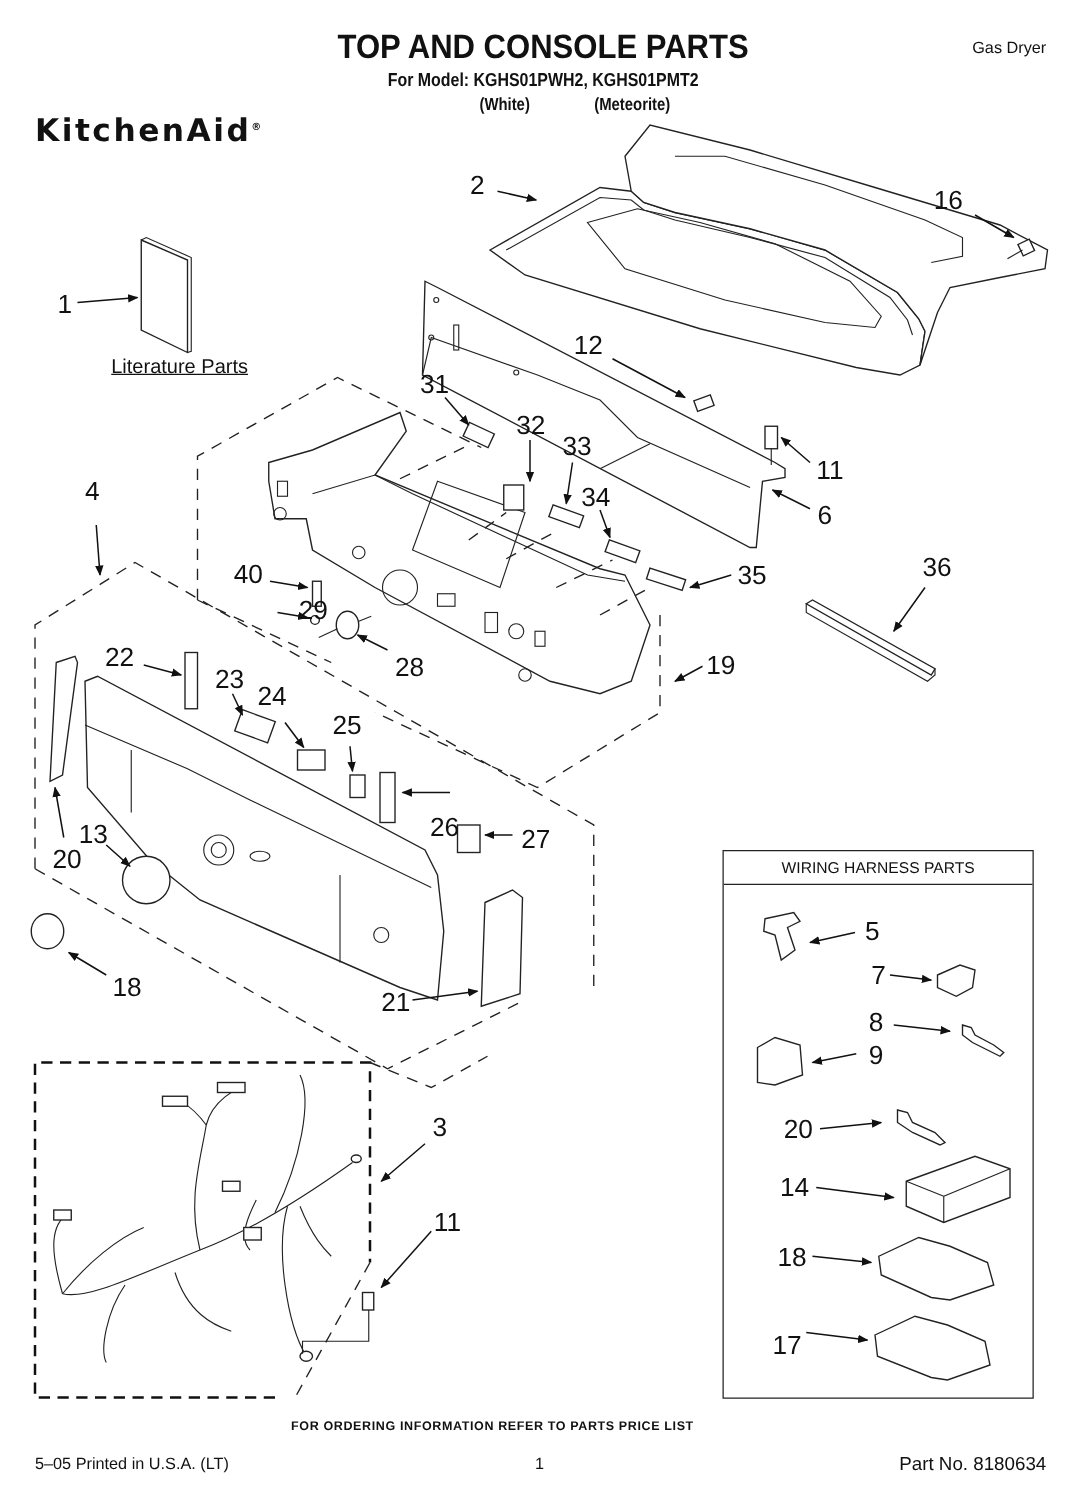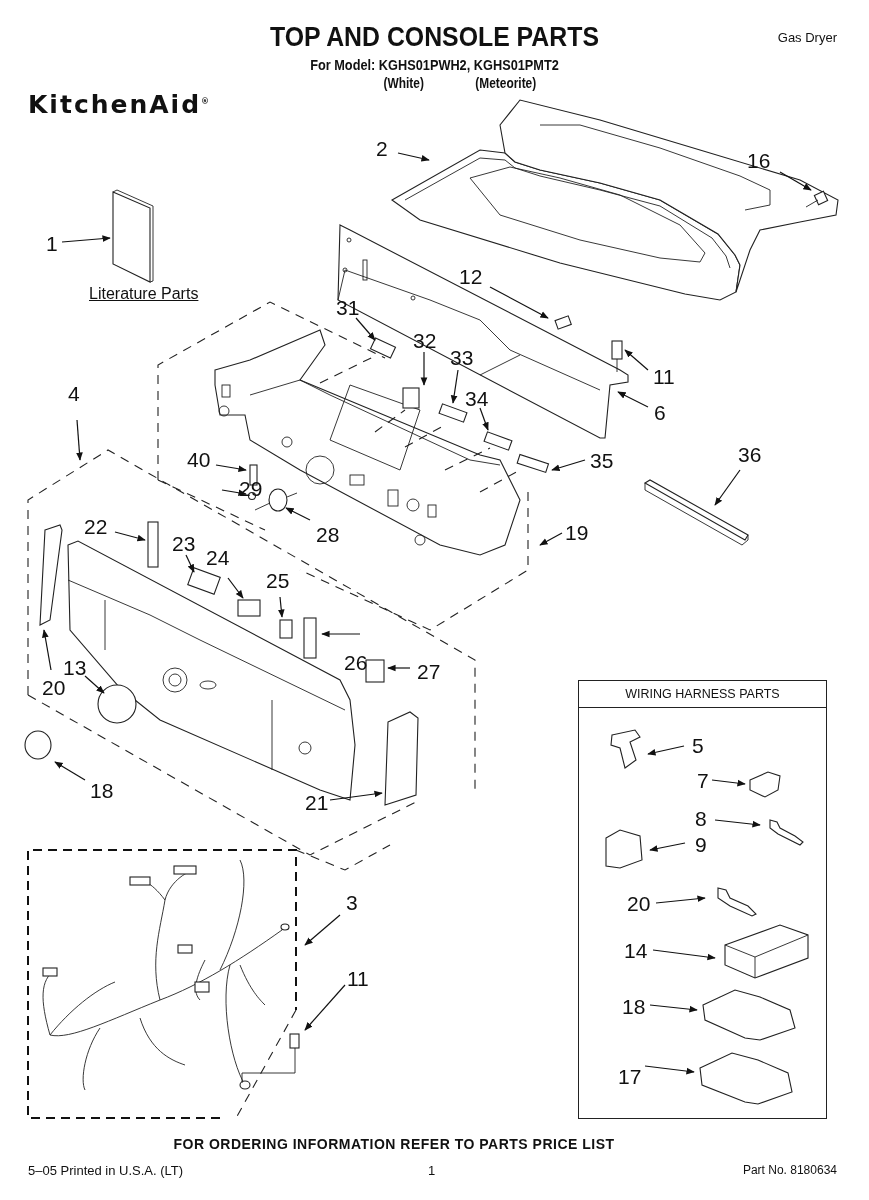--- a/index.html
+++ b/index.html
@@ -10,24 +10,24 @@
   .variant.white { left: 380px; }
   .variant.meteorite { left: 470px; }
   .doc-type { position: absolute; right: 32px; top: 30px; font-size: 13px; }
   .brand { position: absolute; left: 28px; top: 90px; font-family: "DejaVu Sans", sans-serif; font-weight: bold; font-size: 25px; letter-spacing: 2px; }
   .brand sup { font-size: 8px; letter-spacing: 0; }
   .diagram { position: absolute; left: 0; top: 0; width: 869px; height: 1200px; }
   .callout { position: absolute; font-size: 21px; line-height: 1; }
   .lit-label { position: absolute; left: 89px; top: 285px; font-size: 16px; text-decoration: underline; }
   .wh-box { position: absolute; left: 578px; top: 680px; width: 247px; height: 437px; border: 1px solid #222; }
   .wh-head { height: 26px; border-bottom: 1px solid #222; text-align: center; font-size: 12.5px; line-height: 26px; }
-  .order-info { position: absolute; left: 0; width: 788px; top: 1136px; text-align: center; font-weight: bold; font-size: 14px; letter-spacing: 0.5px; }
+  .order-info { position: absolute; left: 0; width: 788px; top: 1136px; text-align: center; font-weight: bold; font-size: 10px; letter-spacing: 0.5px; }
   .footer-left { position: absolute; left: 28px; top: 1163px; font-size: 13px; }
   .footer-center { position: absolute; left: 428px; top: 1163px; font-size: 13px; }
-  .footer-right { position: absolute; right: 32px; top: 1163px; font-size: 12px; }
+  .footer-right { position: absolute; right: 32px; top: 1163px; font-size: 15px; }
   svg .part { fill: #fff; stroke: #222; stroke-width: 1.1; }
   svg .thin { fill: none; stroke: #222; stroke-width: 0.9; }
   svg .dash { fill: none; stroke: #222; stroke-width: 1.1; stroke-dasharray: 9 7; }
   svg .dash-bold { fill: none; stroke: #111; stroke-width: 2; stroke-dasharray: 9 6; }
   svg .arrow { stroke: #111; stroke-width: 1.2; fill: none; marker-end: url(#ah); }
 </style>
 </head>
 <body>
 
 <div>

